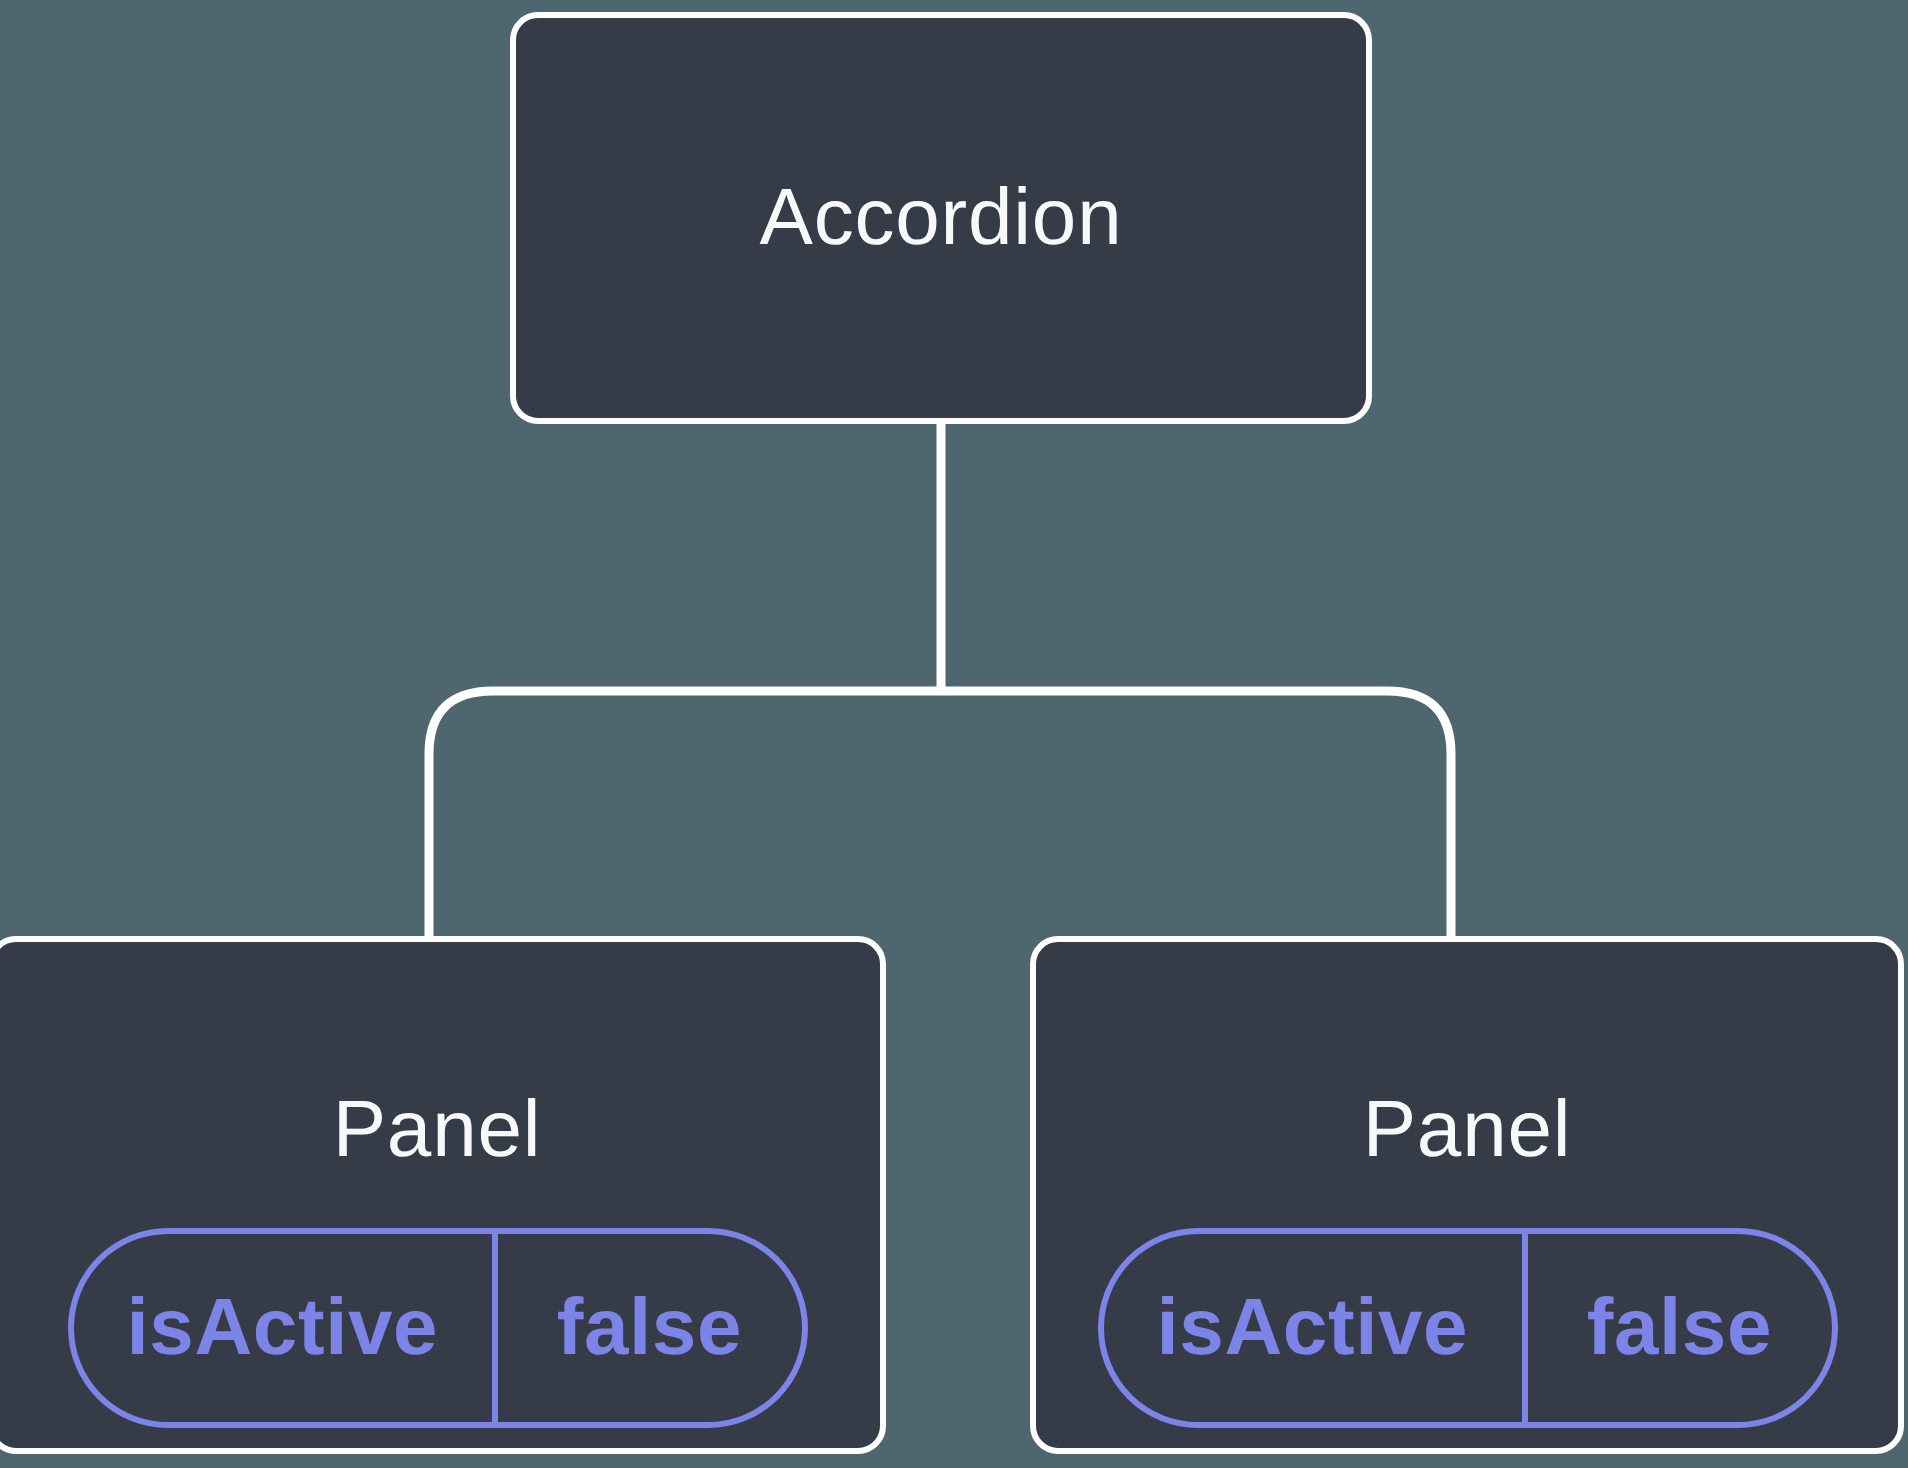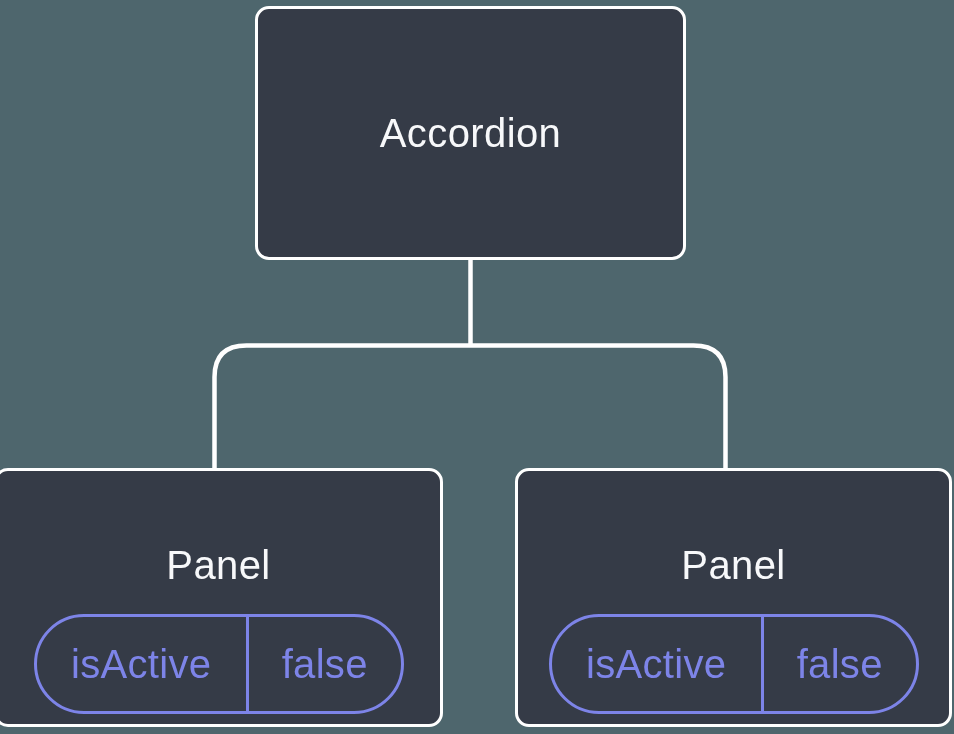--- a/index.html
+++ b/index.html
@@ -25,21 +25,21 @@
     position: absolute;
     box-sizing: border-box;
     background: #353b47;
     border: 3.5px solid #ffffff;
     border-radius: 14px;
   }
   .node-root {
     left: 255px;
     top: 6px;
     width: 431px;
-    height: 254px;
+    height: 206px;
     display: flex;
     align-items: center;
     justify-content: center;
   }
   .node-title {
     color: #f7f8fa;
     font-size: 40px;
     font-weight: 500;
     letter-spacing: 0.4px;
     line-height: 48px;
@@ -73,21 +73,21 @@
     display: flex;
     align-items: stretch;
     overflow: hidden;
   }
   .state-cell {
     display: flex;
     align-items: center;
     justify-content: center;
     color: #7d84e8;
     font-size: 40px;
-    font-weight: 400;
+    font-weight: 700;
     letter-spacing: 0.3px;
   }
   .state-cell-name {
     width: 58%;
     border-right: 3px solid #7d84e8;
   }
   .state-cell-value {
     width: 42%;
   }
 </style>

